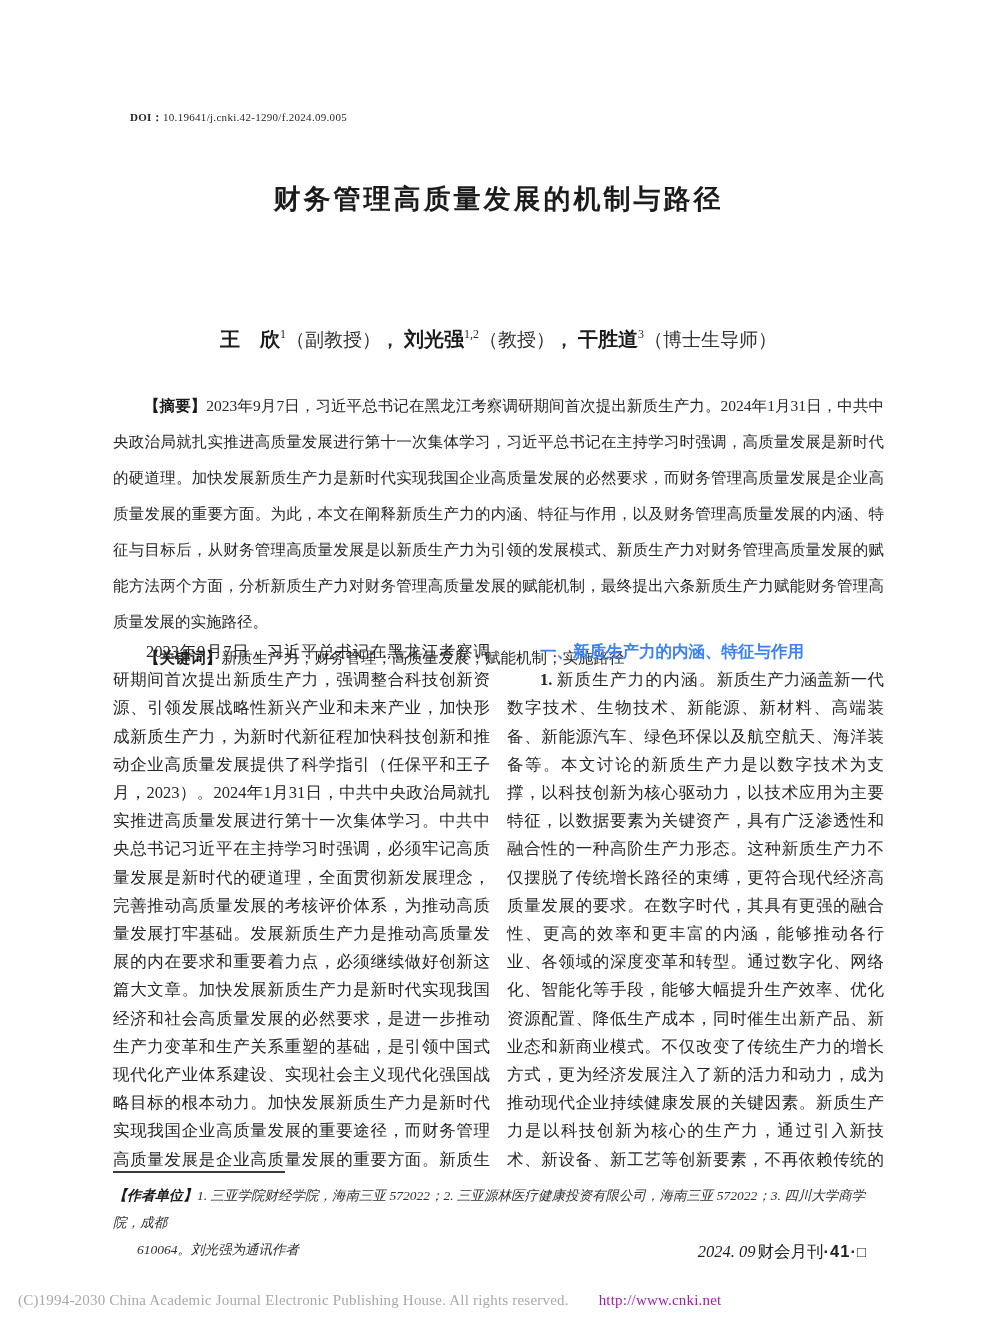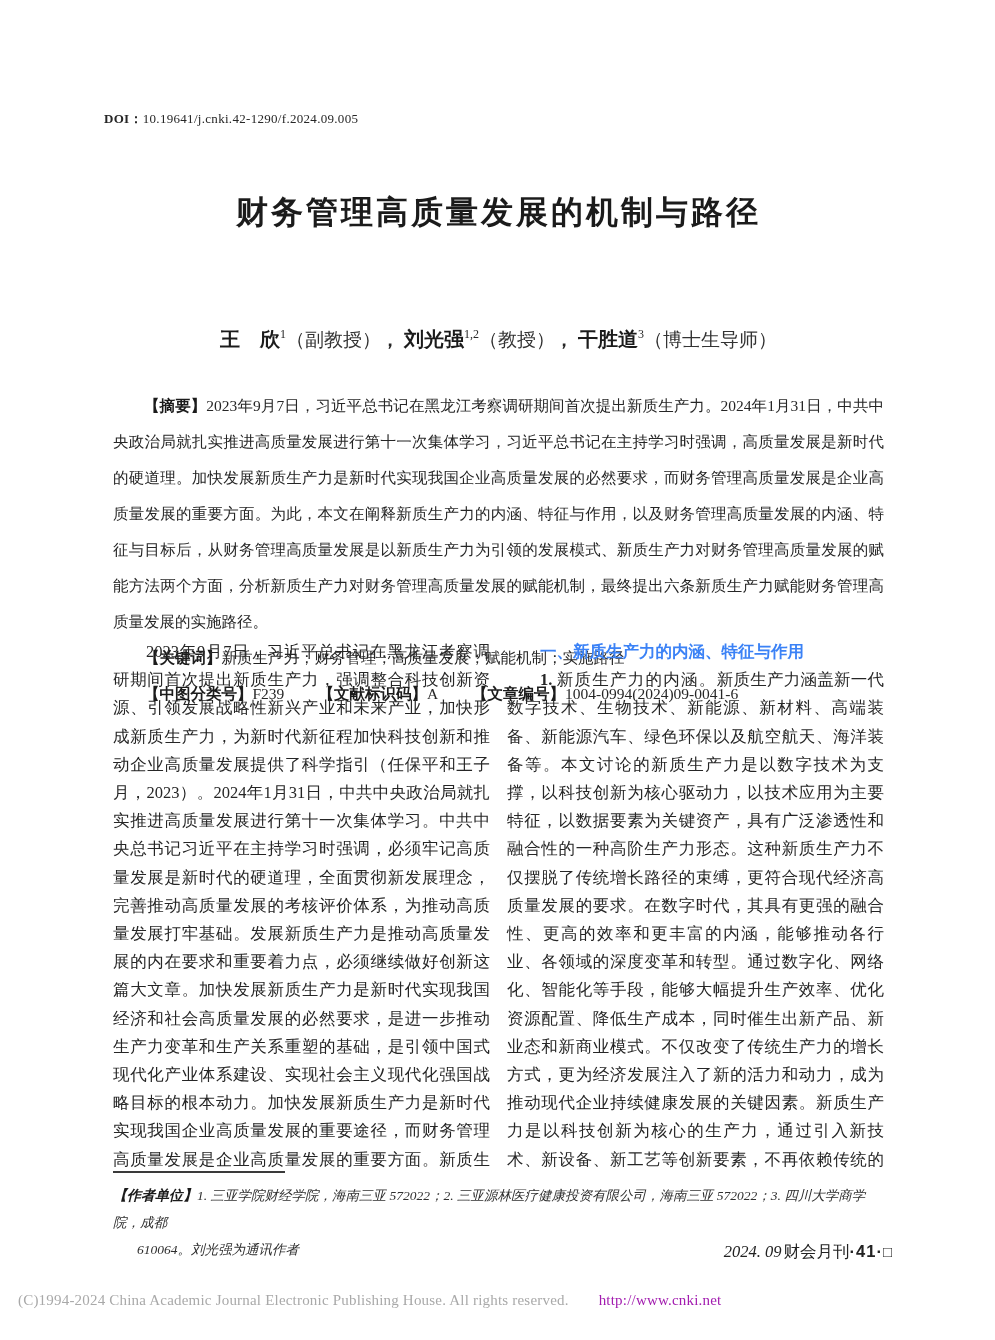--- a/index.html
+++ b/index.html
@@ -9,37 +9,37 @@
     height: 1340px;
     margin: 0 auto;
     background: #ffffff;
     color: #262626;
     font-family: "Liberation Serif", serif;
     overflow: hidden;
   }
   
   .doi {
     position: absolute;
-    left: 104px; top: 110px;
-    font-size: 13px;
+    left: 130px; top: 110px;
+    font-size: 11px;
     letter-spacing: 0.3px;
   }
   .doi .doi-label { font-weight: bold; }
   
   .titles {
     position: absolute;
     left: 113px; top: 176px;
     width: 771px;
     text-align: center;
     font-family: "Liberation Sans", sans-serif;
     font-weight: bold;
     color: #1b1b1b;
   }
   .title-line1 { font-size: 40px; letter-spacing: 5px; line-height: 46px; }
-  .title-line2 { font-size: 32px; letter-spacing: 3px; line-height: 46px; margin-top: 13px; }
+  .title-line2 { font-size: 27px; letter-spacing: 3px; line-height: 46px; }
   
   .authors {
     position: absolute;
     left: 113px; top: 326px;
     width: 771px;
     text-align: center;
     font-size: 20px;
   }
   .author-name {
     font-family: "Liberation Sans", sans-serif;
@@ -109,21 +109,21 @@
     font-size: 13.5px;
     line-height: 27px;
     color: #2e2e2e;
     font-style: italic;
   }
   .footnote .bracket-label { font-size: 14px; }
   .footnote-line2 { padding-left: 24px; }
   
   .page-footer {
     position: absolute;
-    left: 121px; top: 1241px;
+    left: 95px; top: 1241px;
     width: 771px;
     text-align: right;
     font-size: 16.5px;
     color: #222;
   }
   .footer-issue { font-style: italic; margin-right: 2px; }
   .footer-journal { font-family: "Liberation Sans", sans-serif; }
   .footer-pageno { font-family: "Liberation Sans", sans-serif; font-weight: bold; letter-spacing: 1px; }
   .footer-endmark { font-family: "Liberation Sans", sans-serif; font-size: 15px; }
   
@@ -153,23 +153,20 @@
 
   <div class="authors">
     <span class="author-name">王　欣</span><span class="author-sup">1</span><span class="author-role">（副教授）</span><span class="author-sep">，</span>
     <span class="author-name">刘光强</span><span class="author-sup">1,2</span><span class="author-role">（教授）</span><span class="author-sep">，</span>
     <span class="author-name">干胜道</span><span class="author-sup">3</span><span class="author-role">（博士生导师）</span>
   </div>
 
   <div class="front-matter">
     <p class="abstract"><span class="bracket-label">【摘要】</span><span>2023年9月7日，习近平总书记在黑龙江考察调研期间首次提出新质生产力。2024年1月31日，中共中央政治局就扎实推进高质量发展进行第十一次集体学习，习近平总书记在主持学习时强调，高质量发展是新时代的硬道理。加快发展新质生产力是新时代实现我国企业高质量发展的必然要求，而财务管理高质量发展是企业高质量发展的重要方面。为此，本文在阐释新质生产力的内涵、特征与作用，以及财务管理高质量发展的内涵、特征与目标后，从财务管理高质量发展是以新质生产力为引领的发展模式、新质生产力对财务管理高质量发展的赋能方法两个方面，分析新质生产力对财务管理高质量发展的赋能机制，最终提出六条新质生产力赋能财务管理高质量发展的实施路径。</span></p>
     <p class="keywords"><span class="bracket-label">【关键词】</span><span>新质生产力；财务管理；高质量发展；赋能机制；实施路径</span></p>
-    <p class="meta-line">
-      <span class="meta-group"><span class="bracket-label">【中图分类号】</span><span>F239</span></span><span class="meta-group"><span class="bracket-label">【文献标识码】</span><span>A</span></span><span class="meta-group"><span class="bracket-label">【文章编号】</span><span>1004-0994(2024)09-0041-6</span></span>
-    </p>
   </div>
 
   <div class="columns">
     <div class="col">
       <p>2023年9月7日，习近平总书记在黑龙江考察调研期间首次提出新质生产力，强调整合科技创新资源、引领发展战略性新兴产业和未来产业，加快形成新质生产力，为新时代新征程加快科技创新和推动企业高质量发展提供了科学指引（任保平和王子月，2023）。2024年1月31日，中共中央政治局就扎实推进高质量发展进行第十一次集体学习。中共中央总书记习近平在主持学习时强调，必须牢记高质量发展是新时代的硬道理，全面贯彻新发展理念，完善推动高质量发展的考核评价体系，为推动高质量发展打牢基础。发展新质生产力是推动高质量发展的内在要求和重要着力点，必须继续做好创新这篇大文章。加快发展新质生产力是新时代实现我国经济和社会高质量发展的必然要求，是进一步推动生产力变革和生产关系重塑的基础，是引领中国式现代化产业体系建设、实现社会主义现代化强国战略目标的根本动力。加快发展新质生产力是新时代实现我国企业高质量发展的重要途径，而财务管理高质量发展是企业高质量发展的重要方面。新质生产力对企业财务管理高质量发展提出了新的挑战。随着数字技术的飞速发展，新质生产力已经渗透到各个行业和领域，对财务管理也产生了深远的影响。因此，研究新质生产力如何赋能财务管理高质量发展具有重要的现实意义和理论价值。</p>
     </div>
     <div class="col">
       <p class="section-heading">一、新质生产力的内涵、特征与作用</p>
       <p><span class="item-number">1.</span> <span class="item-title">新质生产力的内涵。</span><span>新质生产力涵盖新一代数字技术、生物技术、新能源、新材料、高端装备、新能源汽车、绿色环保以及航空航天、海洋装备等。本文讨论的新质生产力是以数字技术为支撑，以科技创新为核心驱动力，以技术应用为主要特征，以数据要素为关键资产，具有广泛渗透性和融合性的一种高阶生产力形态。这种新质生产力不仅摆脱了传统增长路径的束缚，更符合现代经济高质量发展的要求。在数字时代，其具有更强的融合性、更高的效率和更丰富的内涵，能够推动各行业、各领域的深度变革和转型。通过数字化、网络化、智能化等手段，能够大幅提升生产效率、优化资源配置、降低生产成本，同时催生出新产品、新业态和新商业模式。不仅改变了传统生产力的增长方式，更为经济发展注入了新的活力和动力，成为推动现代企业持续健康发展的关键因素。新质生产力是以科技创新为核心的生产力，通过引入新技术、新设备、新工艺等创新要素，不再依赖传统的资源消耗和规模扩张的增长方式，而是通过提高资源利用效率、优化生产流程、提升产品附加值等方式实现高质量发展。新质生产力符合当前经济发展的高质量要求，注重提高全要素生产率，推动经济结构的优化升级，实现经济持续健康发展。在数字时代，新质生产力具有更强</span></p>
     </div>
@@ -179,16 +176,16 @@
   <div class="footnote">
     <div><span class="bracket-label">【作者单位】</span><span>1. 三亚学院财经学院，海南三亚 572022；2. 三亚源林医疗健康投资有限公司，海南三亚 572022；3. 四川大学商学院，成都</span></div>
     <div class="footnote-line2">610064。刘光强为通讯作者</div>
   </div>
 
   <div class="page-footer">
     <span class="footer-issue">2024. 09</span><span class="footer-journal">财会月刊</span><span class="footer-pageno">·41·</span><span class="footer-endmark">□</span>
   </div>
 
   <div class="copyright">
-    <span>(C)1994-2024 China Academic Journal Electronic Publishing House. All rights reserved.</span><a class="copyright-url" href="#">http://www.cnki.net</a>
+    <span>(C)1994-2030 China Academic Journal Electronic Publishing House. All rights reserved.</span><a class="copyright-url" href="#">http://www.cnki.net</a>
   </div>
 
 </div>
 
 </body></html>

